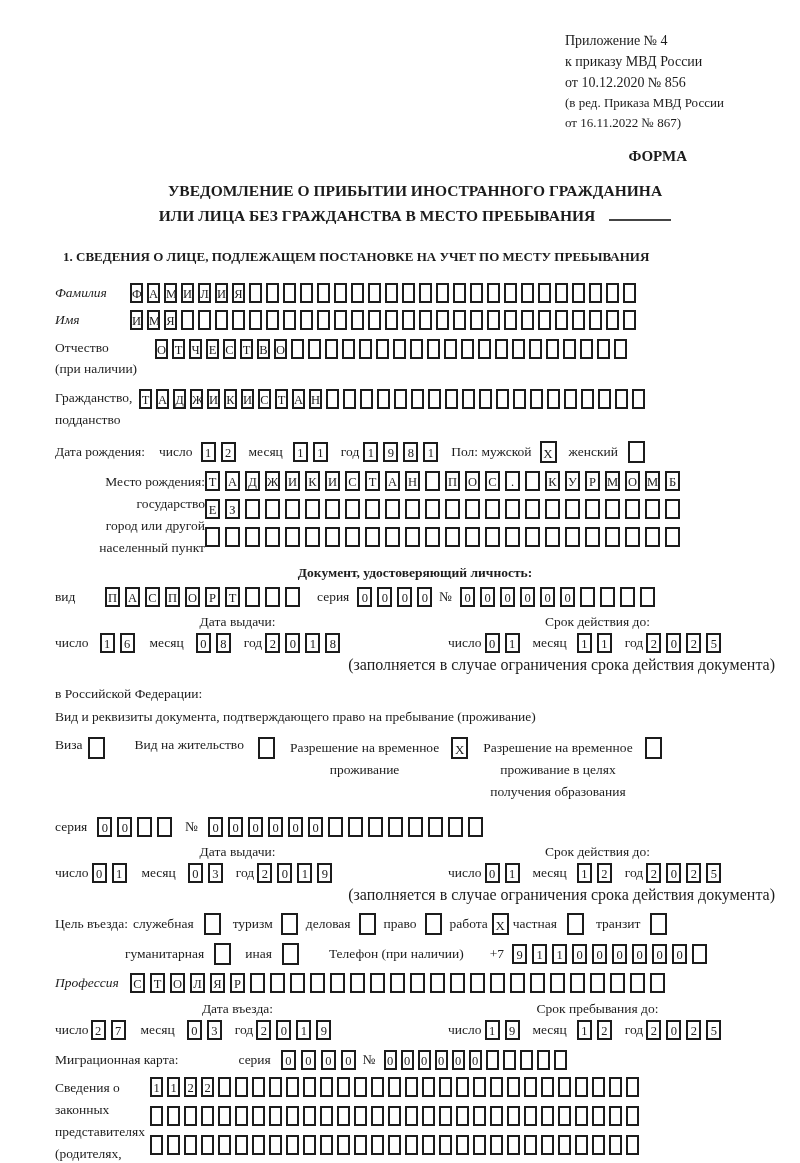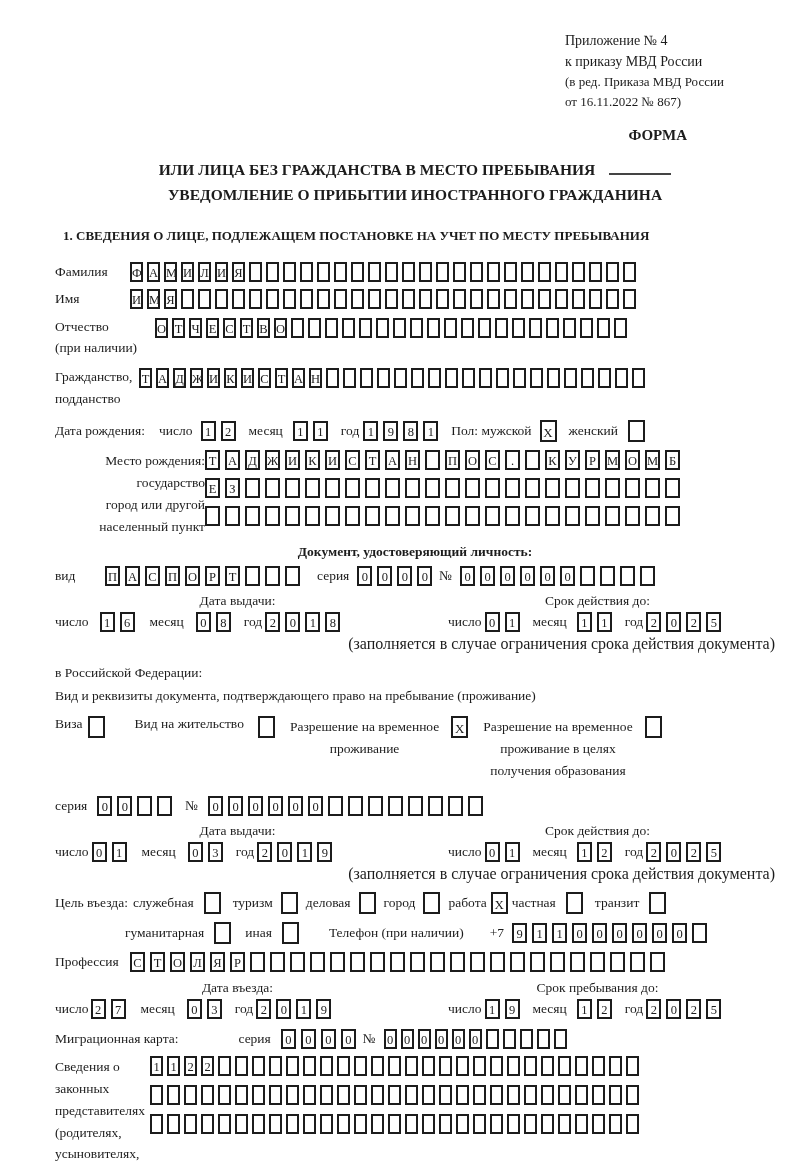--- a/index.html
+++ b/index.html
@@ -30,21 +30,21 @@
     display:inline-block; width:13px; height:20px; border:2px solid #1c1c1c;
     margin-right:4px; text-align:center; line-height:19px; font-size:12.5px; vertical-align:middle;
   }
   .wide .cell { width:15px; margin-right:5px; }
   .box {
     display:inline-block; width:17px; height:22px; border:2px solid #1c1c1c;
     text-align:center; line-height:21px; font-size:13px; vertical-align:middle; flex-shrink:0;
   }
 
   
-  .w75  { width:75px; }
+  .w75  { width:75px;font-style:italic; }
   .w100 { width:100px; }
   .w84  { width:84px; }
   .w150 { width:150px;text-align:right; }
   .w95  { width:95px; }
   .w50  { width:50px; }
 
   .gap8  { margin-left:8px; }
   .gap10 { margin-left:10px; }
   .gap12 { margin-left:12px; }
   .gap14 { margin-left:14px; }
@@ -70,30 +70,31 @@
   .dochdr { text-align:center; font-weight:bold; font-size:13.5px; margin:4px 0 6px 0; }
 </style>
 </head>
 <body>
 
 <div class="page">
 
   <div class="hdr">
     <div>Приложение № 4</div>
     <div>к приказу МВД России</div>
+    <div>от 10.12.2020 № 856</div>
     <div class="sub">(в ред. Приказа МВД России</div>
     <div class="sub">от 16.11.2022 № 867)</div>
   </div>
   <div class="form-label">ФОРМА</div>
 
   <div class="title">
+    <div>УВЕДОМЛЕНИЕ О ПРИБЫТИИ ИНОСТРАННОГО ГРАЖДАНИНА</div>
     <div>
       <span>ИЛИ ЛИЦА БЕЗ ГРАЖДАНСТВА В МЕСТО ПРЕБЫВАНИЯ</span><span class="blank"></span>
     </div>
-    <div>УВЕДОМЛЕНИЕ О ПРИБЫТИИ ИНОСТРАННОГО ГРАЖДАНИНА</div>
   </div>
 
   <div class="section">1. СВЕДЕНИЯ О ЛИЦЕ, ПОДЛЕЖАЩЕМ ПОСТАНОВКЕ НА УЧЕТ ПО МЕСТУ ПРЕБЫВАНИЯ</div>
 
   <div class="row">
     <span class="lbl w75">Фамилия</span>
     <span class="cells"><span class="cell">Ф</span><span class="cell">А</span><span class="cell">М</span><span class="cell">И</span><span class="cell">Л</span><span class="cell">И</span><span class="cell">Я</span><span class="cell"></span><span class="cell"></span><span class="cell"></span><span class="cell"></span><span class="cell"></span><span class="cell"></span><span class="cell"></span><span class="cell"></span><span class="cell"></span><span class="cell"></span><span class="cell"></span><span class="cell"></span><span class="cell"></span><span class="cell"></span><span class="cell"></span><span class="cell"></span><span class="cell"></span><span class="cell"></span><span class="cell"></span><span class="cell"></span><span class="cell"></span><span class="cell"></span><span class="cell"></span></span>
   </div>
 
   <div class="row">
@@ -232,21 +233,21 @@
   <div class="note">(заполняется в случае ограничения срока действия документа)</div>
 
   <div class="purpose-row">
     <span class="lbl">Цель въезда:</span>
     <span class="lbl" style="margin-left:5px">служебная</span>
     <span class="box gap10"></span>
     <span class="lbl gap12">туризм</span>
     <span class="box gap8"></span>
     <span class="lbl gap8">деловая</span>
     <span class="box gap8"></span>
-    <span class="lbl gap8">город</span>
+    <span class="lbl gap8">право</span>
     <span class="box gap8"></span>
     <span class="lbl gap8">работа</span>
     <span class="box" style="margin-left:4px">X</span>
     <span class="lbl" style="margin-left:4px">частная</span>
     <span class="box gap10"></span>
     <span class="lbl gap12">транзит</span>
     <span class="box gap10"></span>
   </div>
   <div class="purpose-row" style="padding-left:70px">
     <span class="lbl">гуманитарная</span>

